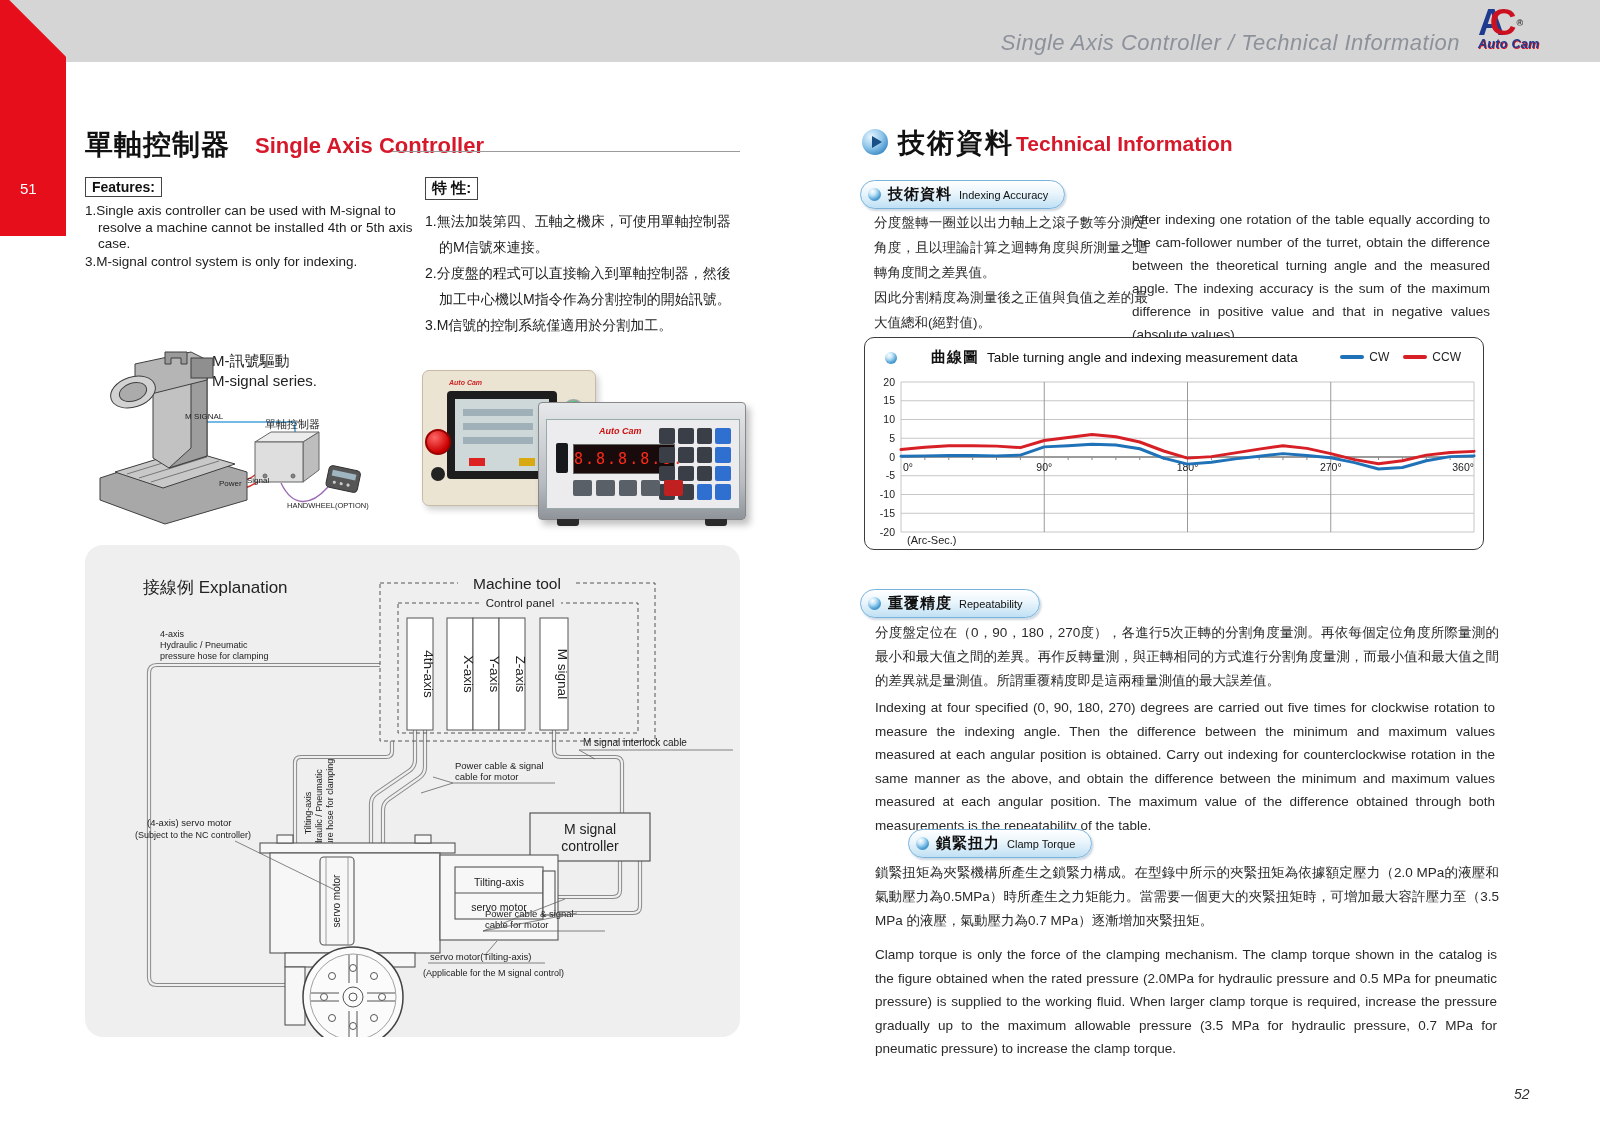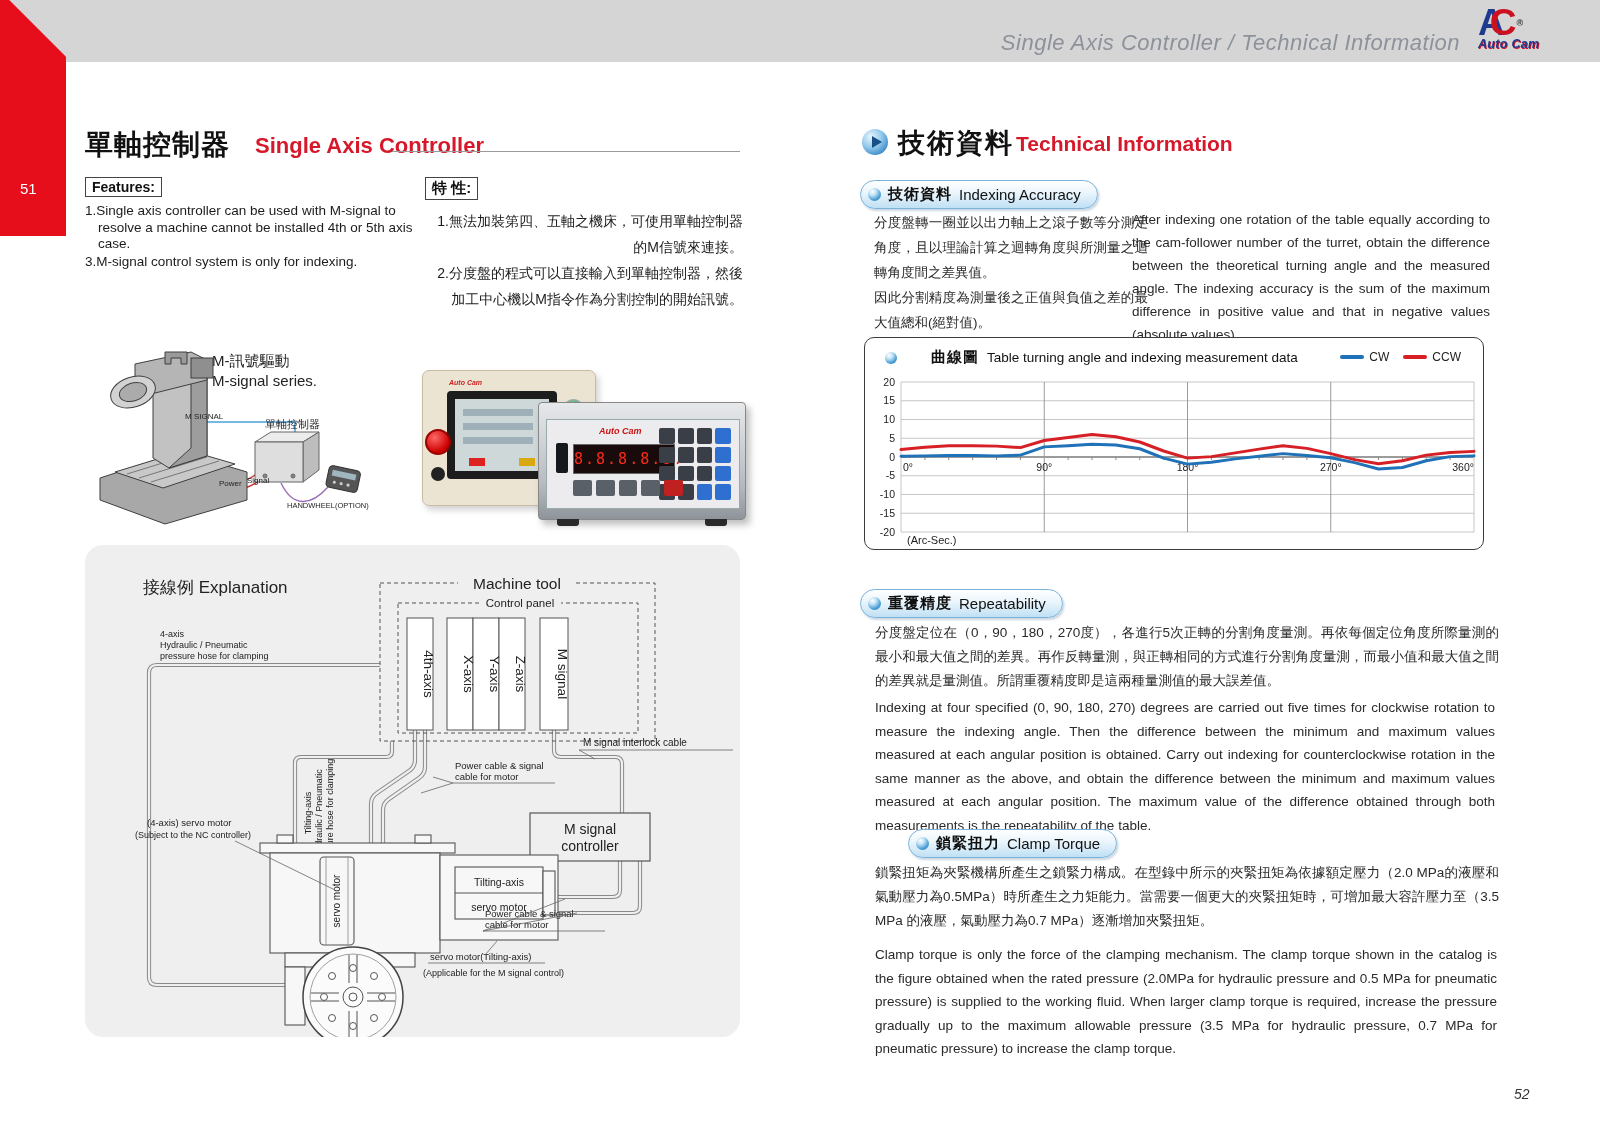--- a/index.html
+++ b/index.html
@@ -28,21 +28,21 @@
   #title-rule{left:392px;top:151px;width:348px;height:1px;background:#9a9a9a;}
 
   .label-box{display:inline-block;border:1px solid #444;padding:1px 6px;font-weight:bold;
              font-size:14px;background:#fff;color:#111;}
   #features-box{left:85px;top:177px;width:336px;}
   #features-items{margin-top:6px;font-size:13.5px;line-height:16.5px;color:#1c1c1c;}
   .feat-item{padding-left:13px;text-indent:-13px;margin-bottom:1px;text-align:left;}
   #traits-box{left:425px;top:177px;width:318px;}
   #traits-box .label-box{font-size:15px;}
   #traits-items{margin-top:8px;font-size:14px;line-height:26px;color:#1c1c1c;}
-  .trait-item{padding-left:14px;text-indent:-14px;text-align:right;}
+  .trait-item{padding-left:14px;text-indent:-14px;}
 
   
   #fig-series-zh{left:212px;top:352px;font-size:15px;color:#222;}
   #fig-series-en{left:212px;top:372px;font-size:15px;color:#222;}
 
   
   #photo{left:410px;top:360px;width:338px;height:165px;}
   #unit-left{position:absolute;left:12px;top:10px;width:172px;height:134px;background:#ece4d3;
              border:1px solid #c6bca6;border-radius:7px;box-shadow:3px 4px 6px rgba(0,0,0,.18);}
   #unit-left .brand{position:absolute;left:26px;top:8px;font-size:7px;font-weight:bold;font-style:italic;color:#c22;}
@@ -83,21 +83,21 @@
   #tech-title-zh{left:898px;top:125px;font-size:27px;font-weight:bold;color:#111;letter-spacing:2px;}
   #tech-title-en{left:1016px;top:132px;font-size:21px;font-weight:bold;color:#d6182a;}
 
   .pill{position:absolute;display:inline-flex;align-items:center;gap:7px;height:23px;
         padding:2px 16px 2px 7px;border:1.5px solid #79b3dc;border-radius:15px;
         background:linear-gradient(180deg,#ffffff 0%,#eaf5fc 45%,#bfe0f4 100%);
         box-shadow:1.5px 2px 2px rgba(60,100,140,.25);}
   .sphere{width:13px;height:13px;border-radius:50%;flex:0 0 auto;
           background:radial-gradient(circle at 35% 28%,#ffffff 0%,#bfe2f6 30%,#4d9fd4 65%,#1d6ca8 100%);}
   .pill .zh{font-size:15px;font-weight:bold;color:#111;letter-spacing:1px;}
-  .pill .en{font-size:15px;color:#111;}
+  .pill .en{font-size:11px;color:#111;}
 
   .para{font-size:13.5px;line-height:22px;color:#2a2a2a;text-align:justify;}
   #idx-zh{left:874px;top:210px;width:274px;line-height:25px;}
   #idx-en{left:1132px;top:208px;width:358px;line-height:23px;}
   #rep-zh{left:875px;top:621px;width:624px;line-height:24px;}
   #rep-en{left:875px;top:696px;width:620px;line-height:23.5px;}
   #clamp-zh{left:875px;top:861px;width:624px;line-height:24px;}
   #clamp-en{left:875px;top:943px;width:622px;line-height:23.5px;}
 
   
@@ -145,20 +145,21 @@
       <div class="feat-item">1.Single axis controller can be used with M-signal to resolve a machine cannot be installed 4th or 5th axis case.</div>
       <div class="feat-item">3.M-signal control system is only for indexing.</div>
     </div>
   </div>
 
   <div class="abs" id="traits-box">
     <span class="label-box">特 性:</span>
     <div id="traits-items">
       <div class="trait-item">1.無法加裝第四、五軸之機床，可使用單軸控制器 的M信號來連接。</div>
       <div class="trait-item">2.分度盤的程式可以直接輸入到單軸控制器，然後 加工中心機以M指令作為分割控制的開始訊號。</div>
+      <div class="trait-item">3.M信號的控制系統僅適用於分割加工。</div>
     </div>
   </div>
 
   <div class="abs" id="fig-series-zh">M-訊號驅動</div>
   <div class="abs" id="fig-series-en">M-signal series.</div>
   <svg class="abs" style="left:95px;top:340px;" width="350" height="195" viewBox="0 0 350 195">
 
     <path d="M 88 82 H 200 V 102" fill="none" stroke="#4aa3dc" stroke-width="1.6"></path>
     <path d="M 100 125 C 120 152 142 156 164 141" fill="none" stroke="#d23333" stroke-width="1.4"></path>
     <path d="M 104 117 C 124 144 146 148 164 132" fill="none" stroke="#d23333" stroke-width="1.4"></path>

